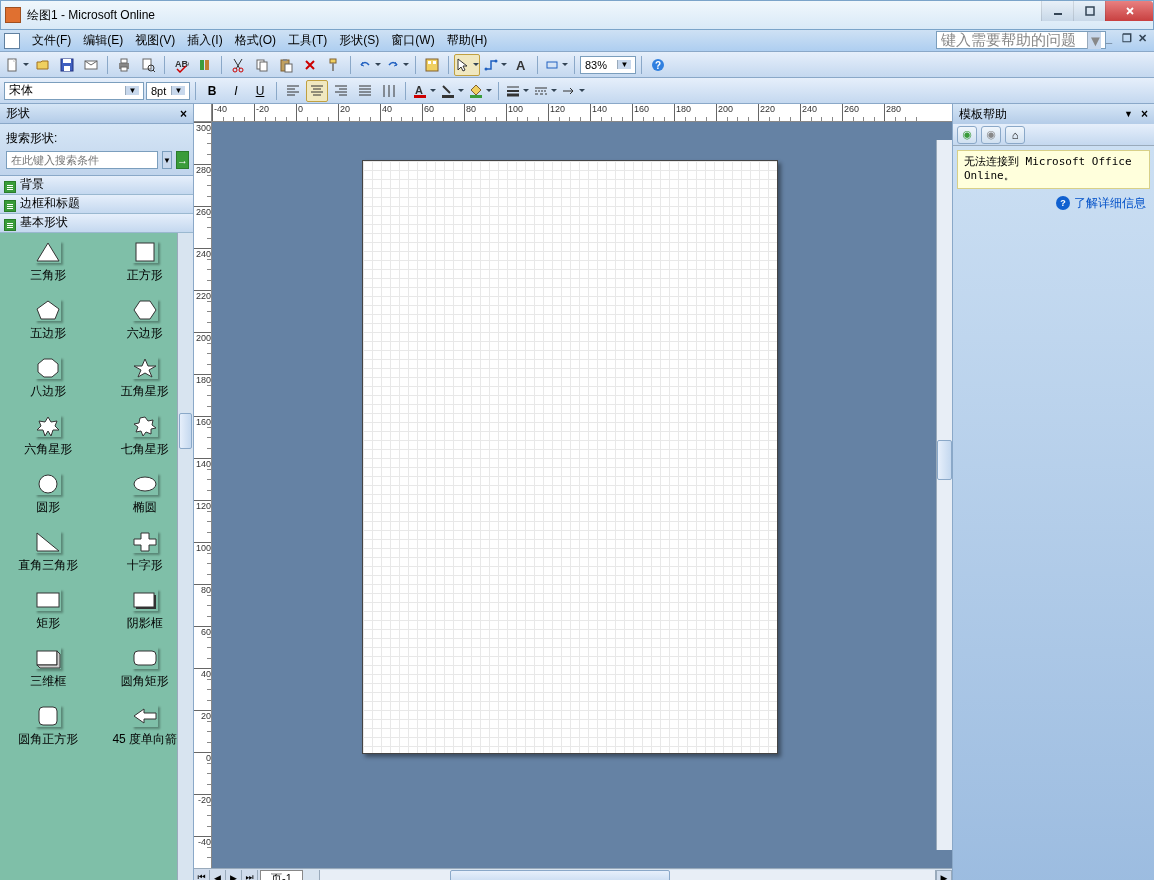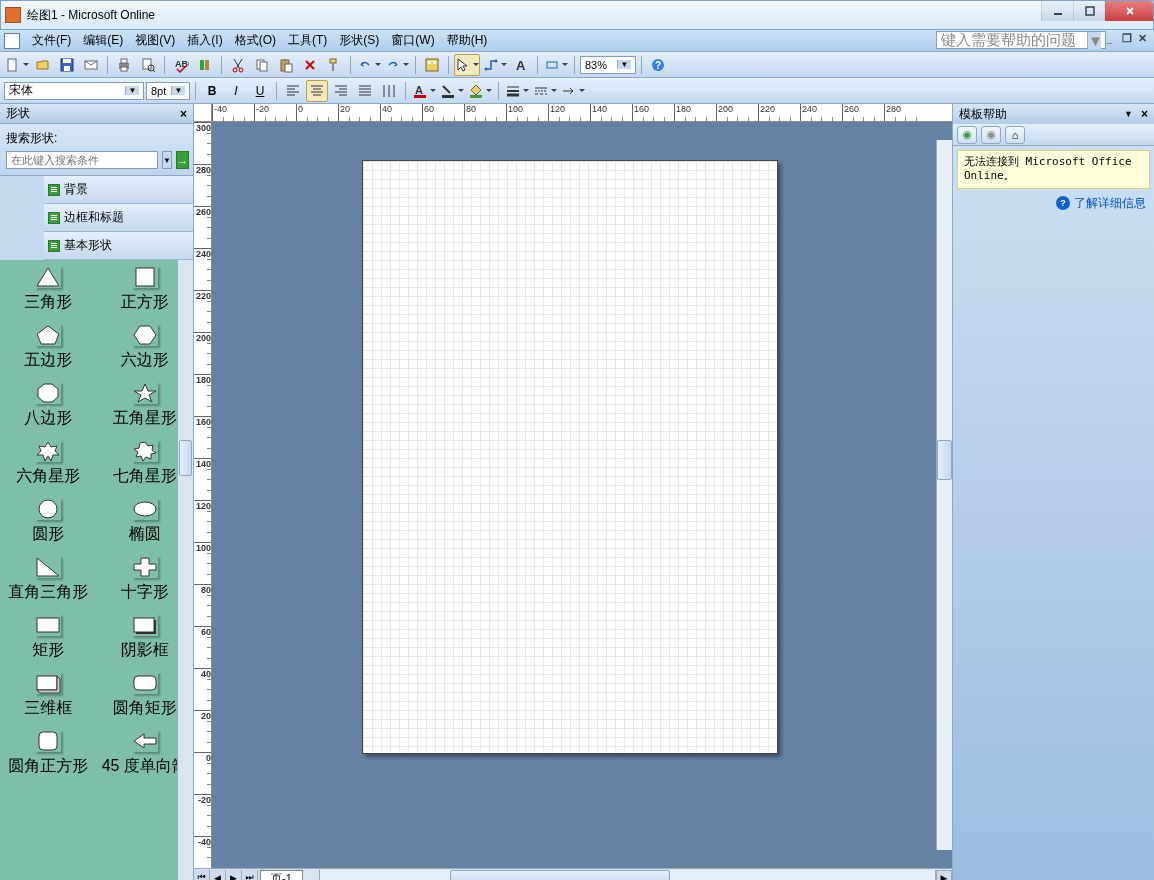--- a/index.html
+++ b/index.html
@@ -43,37 +43,37 @@
 
 .shapespanel { width: 194px; background: #c4d8ef; border-right: 1px solid #8aa8c8; display: flex; flex-direction: column; }
 .panelhdr { height: 20px; background: linear-gradient(#d6e6f6, #b4cce8); display: flex; align-items: center; padding: 0 6px; border-bottom: 1px solid #8aa8c8; font-size: 12px; }
 .panelhdr .closex { margin-left: auto; font-family: Arial; font-weight: bold; cursor: default; }
 .searcharea { padding: 6px; background: linear-gradient(#d6e6f6, #c0d4ec); border-bottom: 1px solid #8aa8c8; }
 .searcharea .lbl { font-size: 12px; margin-bottom: 4px; }
 .searchrow { display: flex; gap: 4px; }
 .searchrow input { flex: 1; height: 18px; border: 1px solid #7b9ebd; font-size: 11px; padding: 0 4px; background: #fff; }
 .searchrow .ddbtn { width: 16px; background: #c8d8ec; border: 1px solid #7b9ebd; font-size: 8px; display: flex; align-items: center; justify-content: center; }
 .searchrow .gobtn { width: 20px; height: 18px; background: #3a9c3a; border: 1px solid #2a7c2a; color: #fff; display: flex; align-items: center; justify-content: center; font-size: 11px; font-weight: bold; }
-.stencilhdr { height: 28px; background: linear-gradient(#e6effb, #c4d8ef); border-bottom: 1px solid #9ab8d0; font-size: 12px; padding: 1px 4px; display: flex; align-items: center; cursor: default; margin-left: 44px; }
+.stencilhdr { height: 19px; background: linear-gradient(#e6effb, #c4d8ef); border-bottom: 1px solid #9ab8d0; font-size: 12px; padding: 1px 4px; display: flex; align-items: flex-end; cursor: default; }
 .stencilhdr .sicon { width: 12px; height: 12px; background: #3a9c3a; border: 1px solid #2a7c2a; margin-right: 4px; display: inline-flex; align-items: center; justify-content: center; }
 .stencilhdr .sicon::after { content: ""; width: 6px; height: 1px; background: #fff; box-shadow: 0 2px 0 #fff, 0 -2px 0 #fff; }
 .shapegrid { flex: 1; background: #7fbfa8; overflow-y: auto; position: relative; }
 .shapegrid-inner { display: grid; grid-template-columns: 1fr 1fr; background: #7fbfa8; }
 .shapecell { height: 58px; display: flex; flex-direction: column; align-items: center; justify-content: center; cursor: default; }
 .shapecell .shp { width: 26px; height: 22px; background: #fff; border: 1px solid #444; box-shadow: 2px 2px 2px rgba(0,0,0,0.3); margin-bottom: 4px; }
-.shapecell .lbl { font-size: 16px; color: #000; text-align: center; }
+.shapecell .lbl { font-size: 12px; color: #000; text-align: center; }
 .sgscroll { position: absolute; right: 0; top: 0; bottom: 0; width: 16px; background: #d8e4f0; border-left: 1px solid #9ab; }
 .sgscroll .thumb { position: absolute; left: 1px; right: 1px; top: 180px; height: 36px; background: linear-gradient(90deg,#e6effb,#c4d8ef); border: 1px solid #8aa8c8; border-radius: 2px; }
 
 
 .canvasarea { flex: 1; display: flex; flex-direction: column; background: #6582a4; position: relative; }
 .hruler { height: 18px; background: #fff; border-bottom: 1px solid #888; position: relative; margin-left: 18px; overflow: hidden; }
 .hruler .tick { position: absolute; top: 0; height: 18px; border-left: 1px solid #666; font-size: 9px; padding-left: 1px; color: #333; }
 .hruler .mtick { position: absolute; bottom: 0; height: 4px; border-left: 1px solid #888; }
-.canvasrow { flex: 1; display: flex; overflow: hidden; font-weight: bold; }
+.canvasrow { flex: 1; display: flex; overflow: hidden; }
 .vruler { width: 18px; background: #fff; border-right: 1px solid #888; position: relative; overflow: hidden; }
 .vruler .tick { position: absolute; left: 0; width: 18px; border-top: 1px solid #666; font-size: 9px; color: #333; text-align: right; padding-right: 1px; }
 .vruler .mtick { position: absolute; right: 0; width: 4px; border-top: 1px solid #888; }
 .rulercorner { position: absolute; left: 0; top: 0; width: 18px; height: 18px; background: #fff; border-right: 1px solid #888; border-bottom: 1px solid #888; z-index: 2; }
 .canvas { flex: 1; background: #6582a4; position: relative; overflow: hidden; }
 .page { position: absolute; left: 150px; top: 38px; width: 416px; height: 594px; background: #fff; box-shadow: 3px 3px 4px rgba(0,0,0,0.4); border: 1px solid #444; background-image: repeating-linear-gradient(#e8e8e8 0 1px, transparent 1px 9px), repeating-linear-gradient(90deg, #e8e8e8 0 1px, transparent 1px 9px); }
 .hscroll { height: 18px; background: #d8e4f0; border-top: 1px solid #9ab; display: flex; align-items: center; position: relative; }
 .pagetabs { display: flex; align-items: center; height: 18px; background: #d0dcec; }
 .pagetabs .nav { width: 16px; height: 16px; display: flex; align-items: center; justify-content: center; border-right: 1px solid #9ab; cursor: default; font-size: 9px; }
 .pagetabs .tab { height: 16px; padding: 0 10px; background: #fff; border: 1px solid #888; border-bottom: none; border-radius: 0 0 3px 3px; font-size: 11px; display: flex; align-items: center; margin-left: 2px; }

